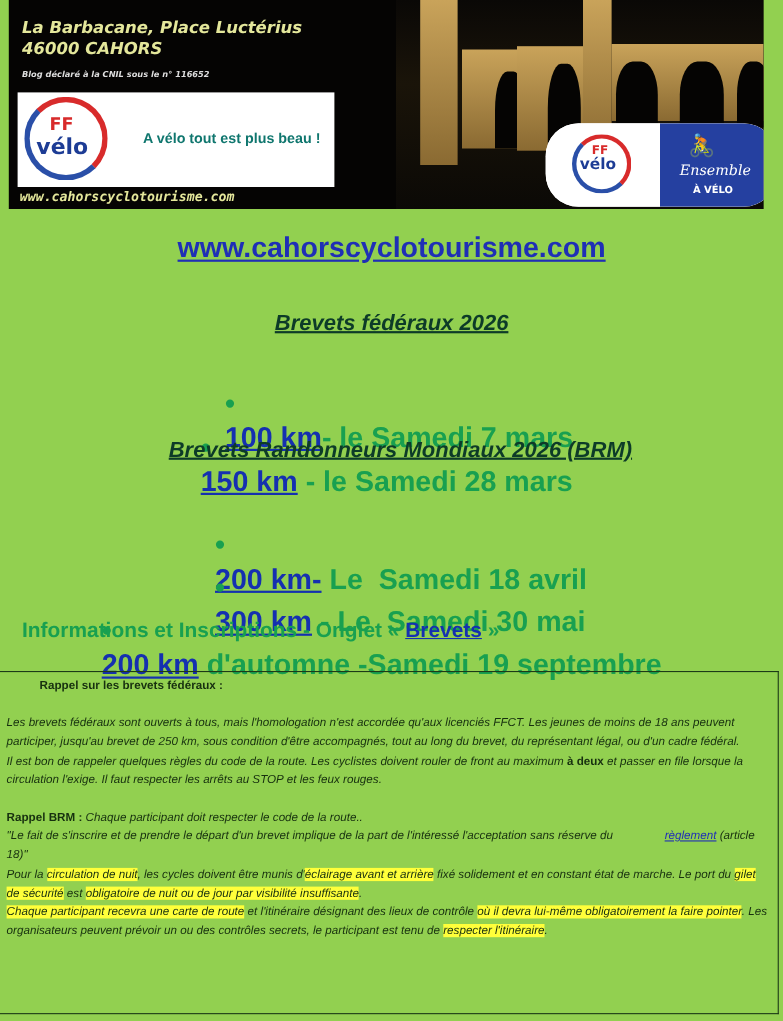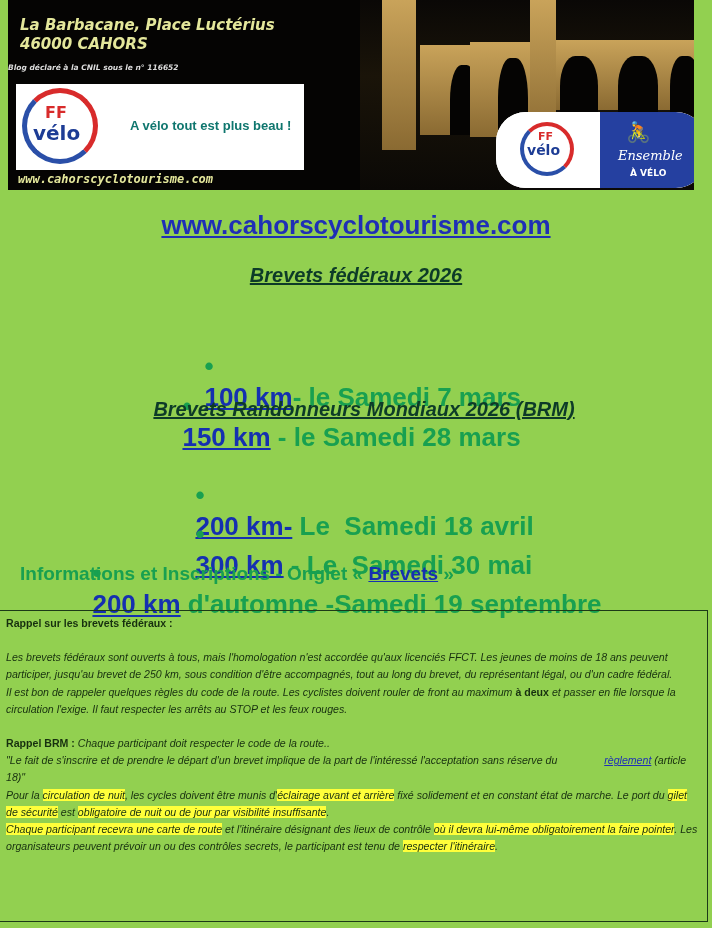--- a/index.html
+++ b/index.html
@@ -20,21 +20,21 @@
   }
   .pillar { position: absolute; background: linear-gradient(180deg,#c9a35a,#8a6a32); }
   .arch { position: absolute; background: #050403; border-radius: 40% 40% 0 0 / 50% 50% 0 0; }
   .addr1, .addr2 {
     position: absolute; left: 12px; color: #e4e79b;
     font-family: "DejaVu Sans", sans-serif; font-style: italic; font-size: 15px; font-weight: bold;
   }
   .addr1 { top: 16px; }
   .addr2 { top: 35px; }
   .cnil {
-    position: absolute; left: 0; top: 63px; color: #ddd; font-size: 7.5px;
+    position: absolute; left: 12px; top: 63px; color: #ddd; font-size: 7.5px;
     font-style: italic; font-weight: bold;
   }
   .ffbox {
     position: absolute; left: 8px; top: 84px; width: 288px; height: 86px; background: #fff;
   }
   .ff-logo {
     position: absolute; left: 6px; top: 4px; width: 76px; height: 76px;
     border-radius: 50%; border: 5px solid #2a4fa8; border-top-color: #d82b2b; border-right-color: #d82b2b;
   }
   .ff-logo .ff { position: absolute; left: 18px; top: 10px; color: #d82b2b; font-weight: bold; font-size: 16px; }
@@ -72,42 +72,42 @@
   
   .center-line { position: absolute; left: 0; width: 712px; text-align: center; }
   .site-link {
     top: 210px; color: #1f2fb6; font-family: "Liberation Sans", sans-serif; font-weight: bold;
     font-size: 26px; text-decoration: underline;
   }
   .heading {
     color: #0d3b28; font-family: "Liberation Sans", sans-serif; font-weight: bold; font-style: italic;
     text-decoration: underline;
   }
-  .h-fed { top: 264px; font-size: 20px; }
+  .h-fed { top: 283px; font-size: 20px; }
   .h-brm { top: 398px; font-size: 20px; padding-left: 16px; }
   .brevet {
     position: absolute; color: #18a050; font-family: "Liberation Sans", sans-serif; font-weight: bold;
     font-size: 26px; white-space: pre;
   }
   .brevet .km { color: #1530b0; text-decoration: underline; }
   .brevet .bullet { color: #18a050; }
   .info {
     position: absolute; left: 20px; top: 563px; color: #18a050;
     font-family: "Liberation Sans", sans-serif; font-weight: bold; font-size: 19px;
   }
   .info .lnk { color: #1530b0; text-decoration: underline; }
 
   
   .rules {
     position: absolute; left: 0; top: 610px; width: 708px; height: 312px;
     border: 1.5px solid #1c3a17; border-left: none;
     padding: 4px 6px; color: #17300f;
     font-family: "Liberation Sans", sans-serif; font-size: 10.6px; line-height: 17.2px;
   }
-  .rules .title { font-weight: bold; font-style: normal; }
+  .rules .title { font-weight: bold; font-style: normal; margin-left: 30px; }
   .rules p { font-style: italic; }
   .rules .gap { height: 17px; }
   .rules b { font-style: normal; }
   .hl { background: #ffff3a; }
   .rules .link { color: #1f2fb6; text-decoration: underline; margin-left: 44px; }
 </style>
 </head>
 <body>
 
 <div class="banner">

